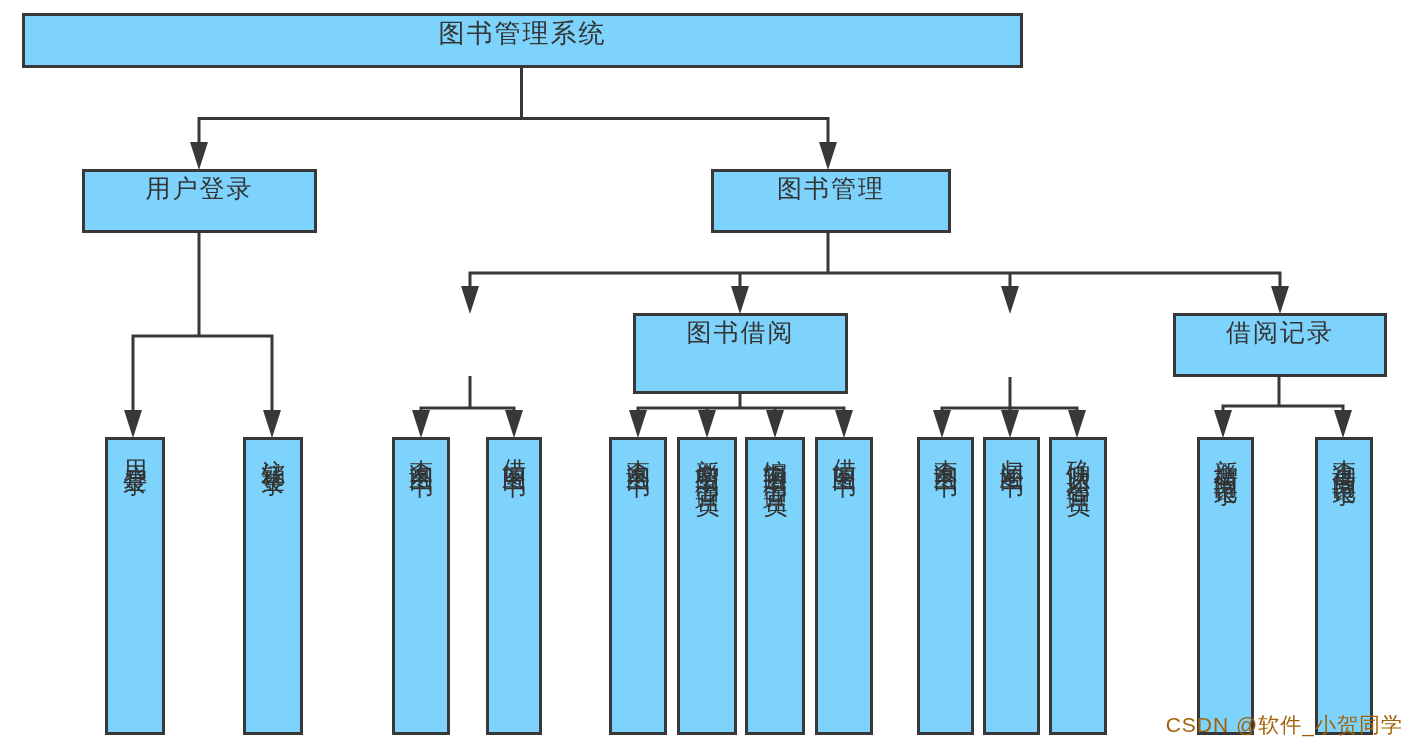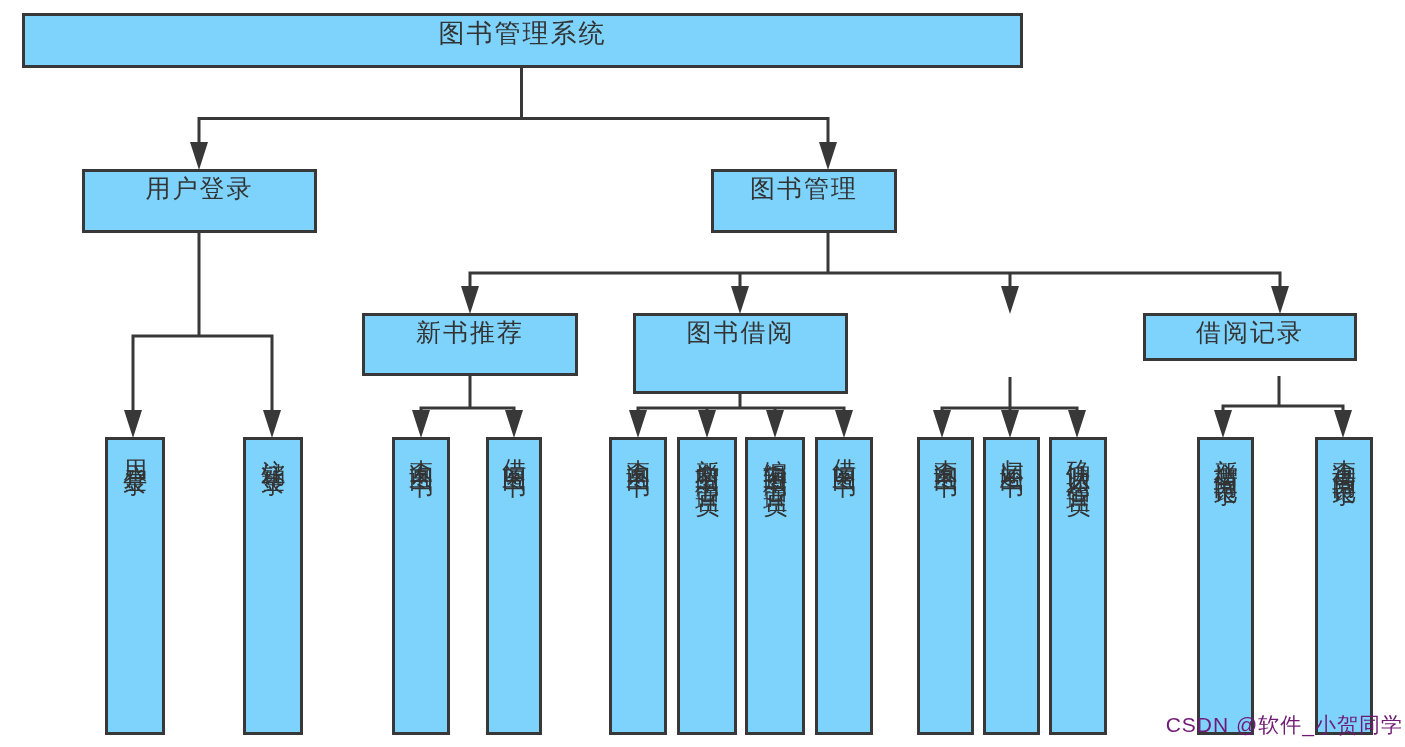--- a/index.html
+++ b/index.html
@@ -46,21 +46,21 @@
     letter-spacing: 5px;
     line-height: 1.1;
     max-height: 288px;
   }
   .watermark {
     position: absolute;
     top: 711px;
     right: 2px;
     font-size: 21px;
     letter-spacing: 1px;
-    color: #701a75;
+    color: #a16207;
     white-space: nowrap;
   }
 </style>
 </head>
 <body>
 
 <div class="canvas">
 
   <svg class="connectors" width="1405" height="747" viewBox="0 0 1405 747">
 
@@ -119,31 +119,28 @@
              M1343 438 L1334 410 L1352 410 Z"></path>
   </svg>
 
   <div class="box h root" style="left:22px;top:13px;width:1001px;height:55px">
     <span>图书管理系统</span>
   </div>
 
   <div class="box h" style="left:82px;top:169px;width:235px;height:64px">
     <span>用户登录</span>
   </div>
-  <div class="box h" style="left:711px;top:169px;width:186px;height:64px">
+  <div class="box h" style="left:711px;top:169px;width:240px;height:64px">
     <span>图书管理</span>
   </div>
 
-  <div class="box h" style="left:362px;top:313px;width:216px;height:63px">
-    <span>新书推荐</span>
-  </div>
   <div class="box h" style="left:633px;top:313px;width:215px;height:81px">
     <span>图书借阅</span>
   </div>
-  <div class="box h" style="left:1143px;top:313px;width:214px;height:48px">
+  <div class="box h" style="left:1173px;top:313px;width:214px;height:64px">
     <span>借阅记录</span>
   </div>
 
   <div class="box v" style="left:105px;top:437px;width:60px;height:298px">
     <span>用户登录</span>
   </div>
   <div class="box v" style="left:243px;top:437px;width:60px;height:298px">
     <span>注销登录</span>
   </div>
 

